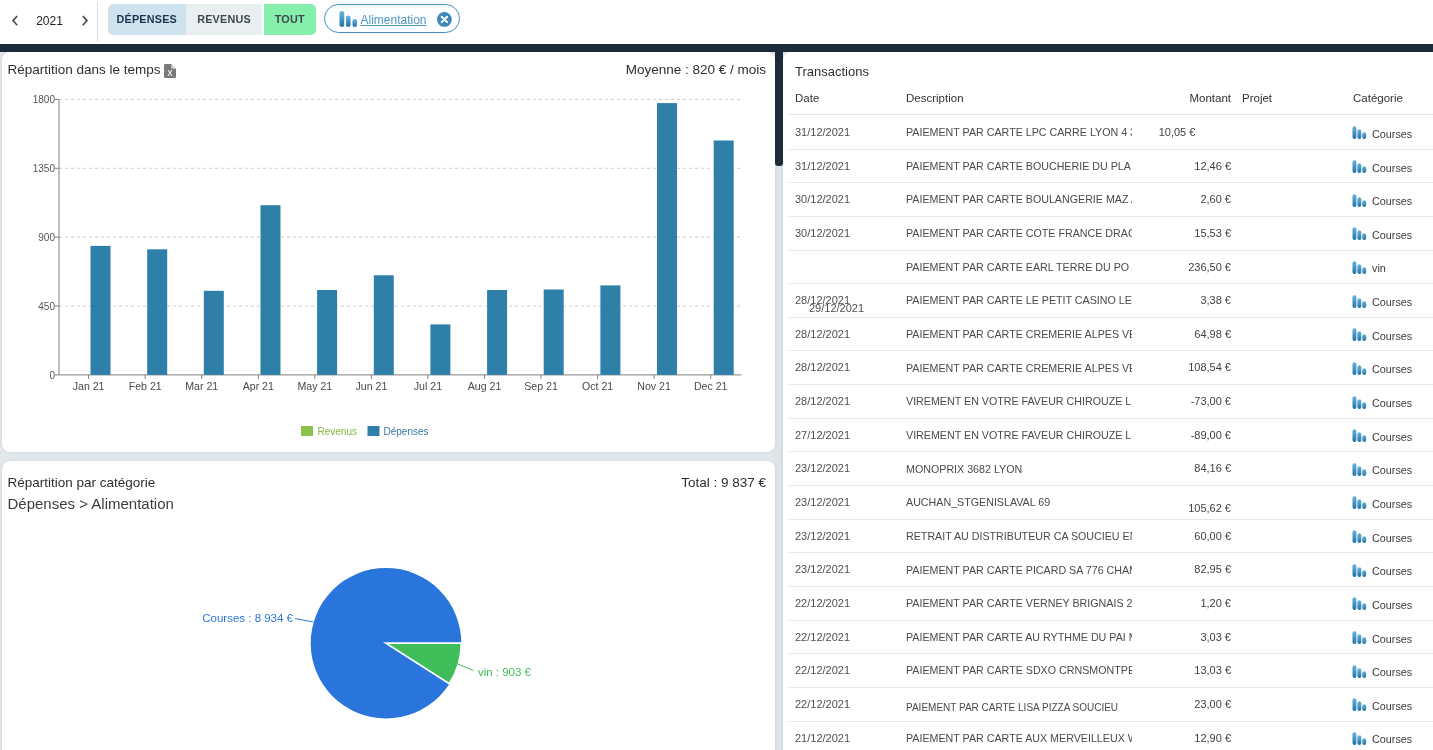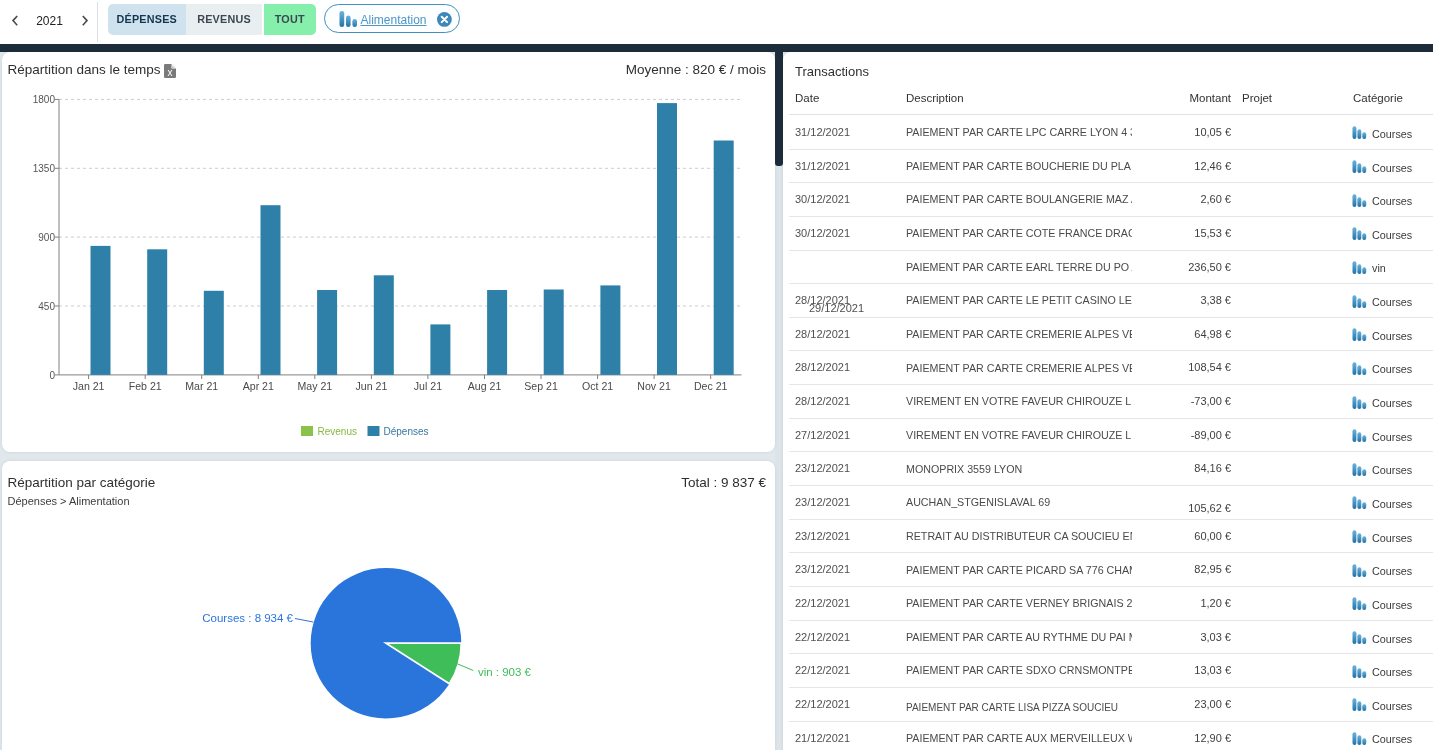--- a/index.html
+++ b/index.html
@@ -131,21 +131,21 @@
     <rect x="299" y="334" width="12" height="10" fill="#8ac24a"></rect>
     <text x="315.5" y="342.5" font-size="10" fill="#87b940" font-family="Liberation Sans">Revenus</text>
     <rect x="365.5" y="334" width="12" height="10" fill="#2e80a8"></rect>
     <text x="381.5" y="342.5" font-size="10" fill="#36789e" font-family="Liberation Sans">Dépenses</text>
   </svg>
 </div>
 
 <div id="card2" class="card">
   <div class="abs ctitle" style="left:5.5px;top:14px;">Répartition par catégorie</div>
   <div class="abs ctitle" style="right:9px;top:14px;">Total : 9 837 €</div>
-  <div class="abs" style="left:5.5px;top:34.5px;font-size:11px;color:#3c3c3c;">Dépenses &gt; Alimentation</div>
+  <div class="abs" style="left:5.5px;top:34.5px;font-size:15px;color:#3c3c3c;">Dépenses &gt; Alimentation</div>
   <svg class="abs" style="left:0;top:60px;" width="773" height="240">
 
     <circle cx="384" cy="122.2" r="75.3" fill="#2a75dc"></circle>
     <path d="M384,122.2 L459.3,122.2 A75.3,75.3 0 0 1 447.4,162.8 Z" fill="#3ebd58" stroke="#fff" stroke-width="1.8"></path>
     <text x="291" y="100.5" font-size="11.5" fill="#2a75dc" text-anchor="end" font-family="Liberation Sans">Courses : 8 934 €</text>
     <polyline points="293,97.5 311.3,101" fill="none" stroke="#2a75dc" stroke-width="1"></polyline>
     <polyline points="455.3,142.8 471.3,149.5" fill="none" stroke="#3ebd58" stroke-width="1"></polyline>
     <text x="475.9" y="155.3" font-size="11.5" fill="#3ebd58" font-family="Liberation Sans">vin : 903 €</text>
   </svg>
 </div>
@@ -158,21 +158,21 @@
     <span class="abs" style="left:340px;top:3.5px;width:108px;text-align:right;">Montant</span>
     <span class="abs" style="left:459px;top:3.5px;">Projet</span>
     <span class="abs" style="left:570px;top:3.5px;">Catégorie</span>
   </div>
   <div class="abs" style="left:6px;top:62px;width:651px;height:2px;border-top:1px solid #e2e2e2;"></div>
   <div id="rows" class="abs" style="left:0;top:64.5px;width:657px;">
 <div style="position:relative;height:33.65px;font-size:11px;">
         <i style="position:absolute;left:6px;right:0;bottom:0;height:1px;background:#e6e6e6;"></i>
         <span class="abs" style="left:12px;top:10px;color:#4f4f4f;">31/12/2021</span>
         <span class="abs" style="left:123px;top:10.2px;width:226px;overflow:hidden;white-space:nowrap;color:#4a4a4a;font-size:10.7px;">PAIEMENT PAR CARTE LPC CARRE LYON 4 30</span>
-        <span class="abs" style="left:340px;top:10px;width:108px;text-align:right;color:#3f3f3f;">10,05 €</span>
+        <span class="abs" style="left:340px;top:10px;width:108px;text-align:center;color:#3f3f3f;">10,05 €</span>
         <span class="abs" style="left:569px;top:9.4px;display:flex;align-items:center;gap:4px;color:#3a3a3a;font-size:10.8px;">
           <svg width="16" height="16" style="flex:0 0 16px;">
             <rect x="0.5" y="1.3" width="3.9" height="12.7" rx="1.9" fill="url(#catg)"></rect>
             <rect x="5.4" y="4.3" width="3.9" height="9.7" rx="1.9" fill="url(#catg)"></rect>
             <rect x="10.3" y="7.3" width="3.9" height="6.7" rx="1.9" fill="url(#catg)"></rect>
           </svg>
           <span style="margin-top:1px;">Courses</span>
         </span>
       </div>
 <div style="position:relative;height:33.65px;font-size:11px;">
@@ -297,21 +297,21 @@
             <rect x="0.5" y="1.3" width="3.9" height="12.7" rx="1.9" fill="url(#catg)"></rect>
             <rect x="5.4" y="4.3" width="3.9" height="9.7" rx="1.9" fill="url(#catg)"></rect>
             <rect x="10.3" y="7.3" width="3.9" height="6.7" rx="1.9" fill="url(#catg)"></rect>
           </svg>
           <span style="margin-top:1px;">Courses</span>
         </span>
       </div>
 <div style="position:relative;height:33.65px;font-size:11px;">
         <i style="position:absolute;left:6px;right:0;bottom:0;height:1px;background:#e6e6e6;"></i>
         <span class="abs" style="left:12px;top:10px;color:#4f4f4f;">23/12/2021</span>
-        <span class="abs" style="left:123px;top:10.2px;width:226px;overflow:hidden;white-space:nowrap;color:#4a4a4a;font-size:10.7px;">MONOPRIX 3559 LYON</span>
+        <span class="abs" style="left:123px;top:10.2px;width:226px;overflow:hidden;white-space:nowrap;color:#4a4a4a;font-size:10.7px;">MONOPRIX 3682 LYON</span>
         <span class="abs" style="left:340px;top:10px;width:108px;text-align:right;color:#3f3f3f;">84,16 €</span>
         <span class="abs" style="left:569px;top:9.4px;display:flex;align-items:center;gap:4px;color:#3a3a3a;font-size:10.8px;">
           <svg width="16" height="16" style="flex:0 0 16px;">
             <rect x="0.5" y="1.3" width="3.9" height="12.7" rx="1.9" fill="url(#catg)"></rect>
             <rect x="5.4" y="4.3" width="3.9" height="9.7" rx="1.9" fill="url(#catg)"></rect>
             <rect x="10.3" y="7.3" width="3.9" height="6.7" rx="1.9" fill="url(#catg)"></rect>
           </svg>
           <span style="margin-top:1px;">Courses</span>
         </span>
       </div>

